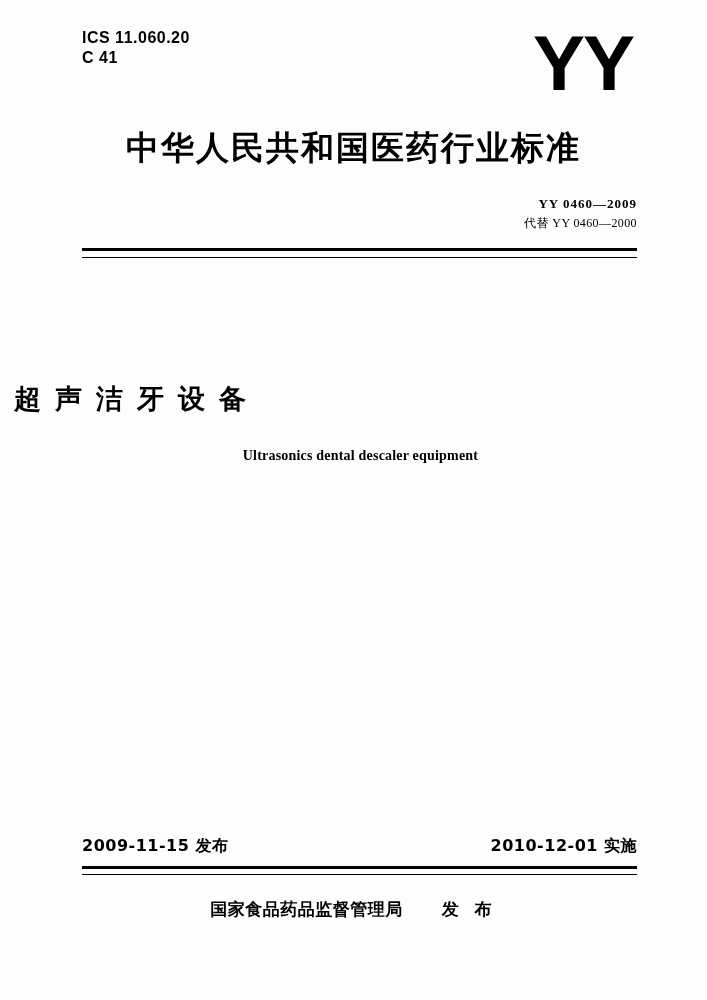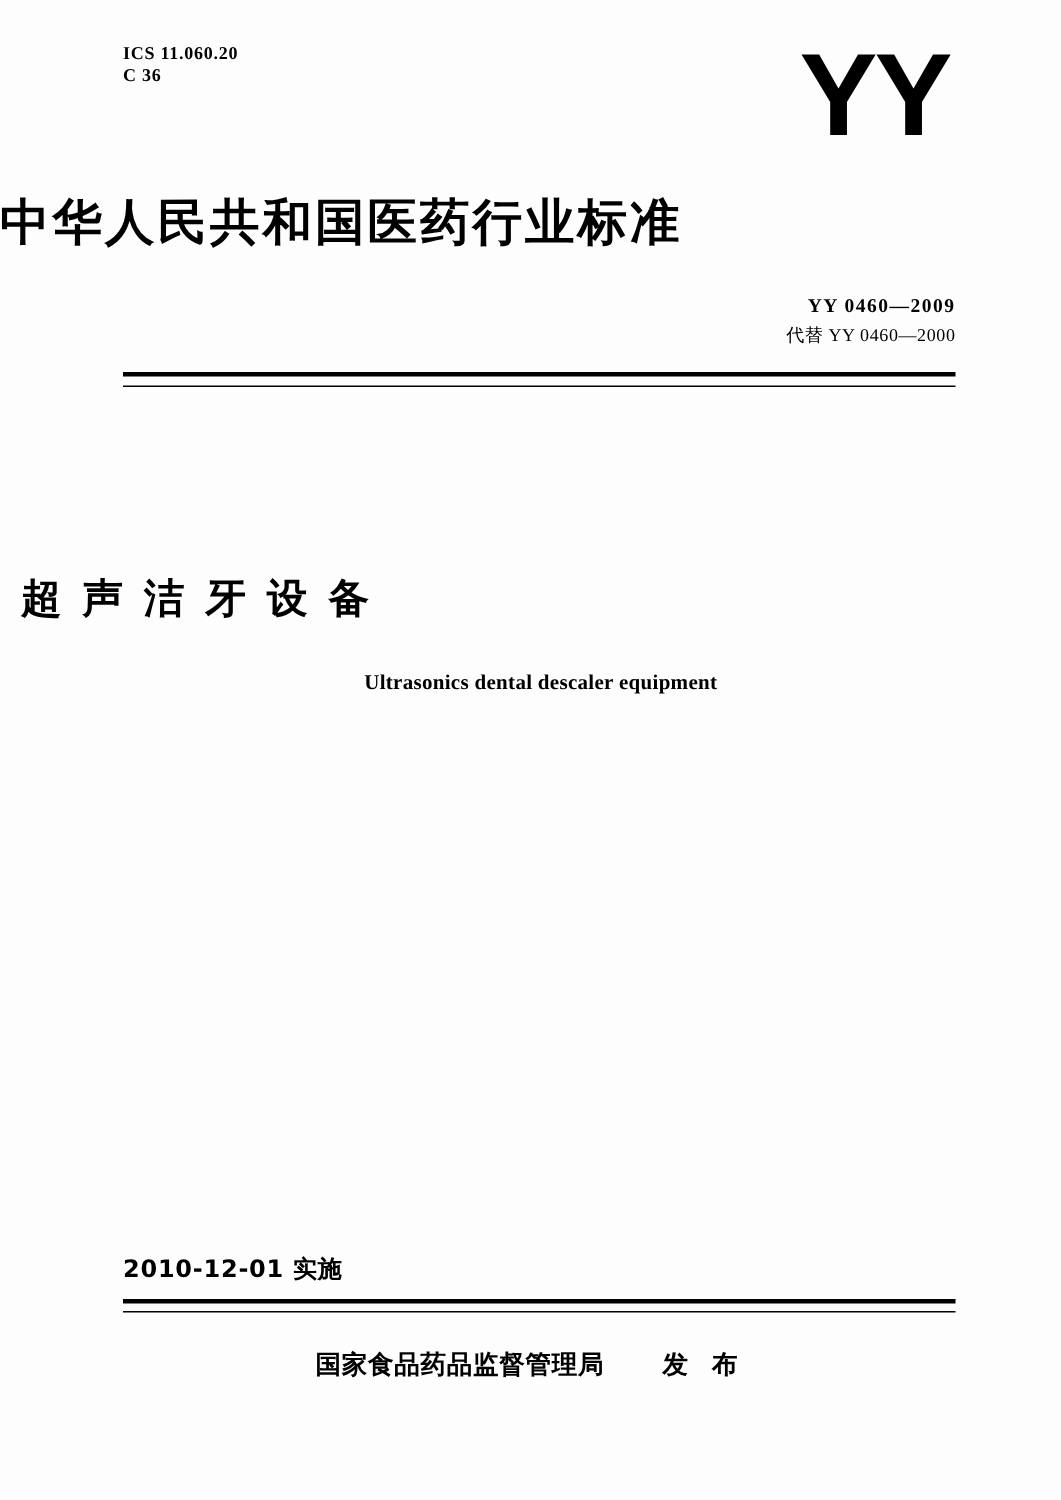--- a/index.html
+++ b/index.html
@@ -22,23 +22,23 @@
     width: 707px;
     height: 1000px;
     background: #fdfdfd;
   }
 
   
   .ics-block {
     position: absolute;
     left: 82px;
     top: 28px;
-    font-family: Liberation Serif, serif;
-    font-weight: bold;
-    font-size: 12px;
+    font-family: Liberation Sans, sans-serif;
+    font-weight: bold;
+    font-size: 16px;
     line-height: 1.25;
     letter-spacing: 0.5px;
   }
   .ics-line { white-space: pre; }
 
   
   .yy-logo {
     position: absolute;
     right: 74px;
     top: 26px;
@@ -49,21 +49,21 @@
     letter-spacing: -2px;
     text-align: center;
   }
 
   
   .national-title {
     position: absolute;
     left: 0;
     right: 0;
     top: 126px;
-    text-align: left;
+    text-align: center;
     font-family: Liberation Sans, sans-serif;
     font-weight: bold;
     font-size: 33px;
     letter-spacing: 2px;
     white-space: nowrap;
   }
 
   
   .std-number {
     position: absolute;
@@ -175,39 +175,40 @@
   .issuer .gap { display: inline-block; width: 26px; }
   .issuer .publish { letter-spacing: 5px; }
 </style>
 </head>
 <body>
 
 <div class="page">
 
   <div class="ics-block">
     <div class="ics-line">ICS 11.060.20</div>
-    <div class="ics-line">C 36</div>
+    <div class="ics-line">C 41</div>
   </div>
 
   <div class="yy-logo">YY</div>
 
   <div class="national-title">中华人民共和国医药行业标准</div>
 
   <div class="std-number">
     <div class="main">YY 0460—2009</div>
     <div class="replace">代替 YY 0460—2000</div>
   </div>
 
   <div class="rule-thick"></div>
   <div class="rule-thin"></div>
 
   <div class="doc-title-cn">超声洁牙设备</div>
   <div class="doc-title-en">Ultrasonics dental descaler equipment</div>
 
   <div class="footer-dates">
+    <div class="date-item">2009-11-15 发布</div>
     <div class="date-item">2010-12-01 实施</div>
   </div>
 
   <div class="rule-bottom-thick"></div>
   <div class="rule-bottom-thin"></div>
 
   <div class="issuer">
     <span>国家食品药品监督管理局</span>
     <span class="gap"></span>
     <span class="publish">发 布</span>

